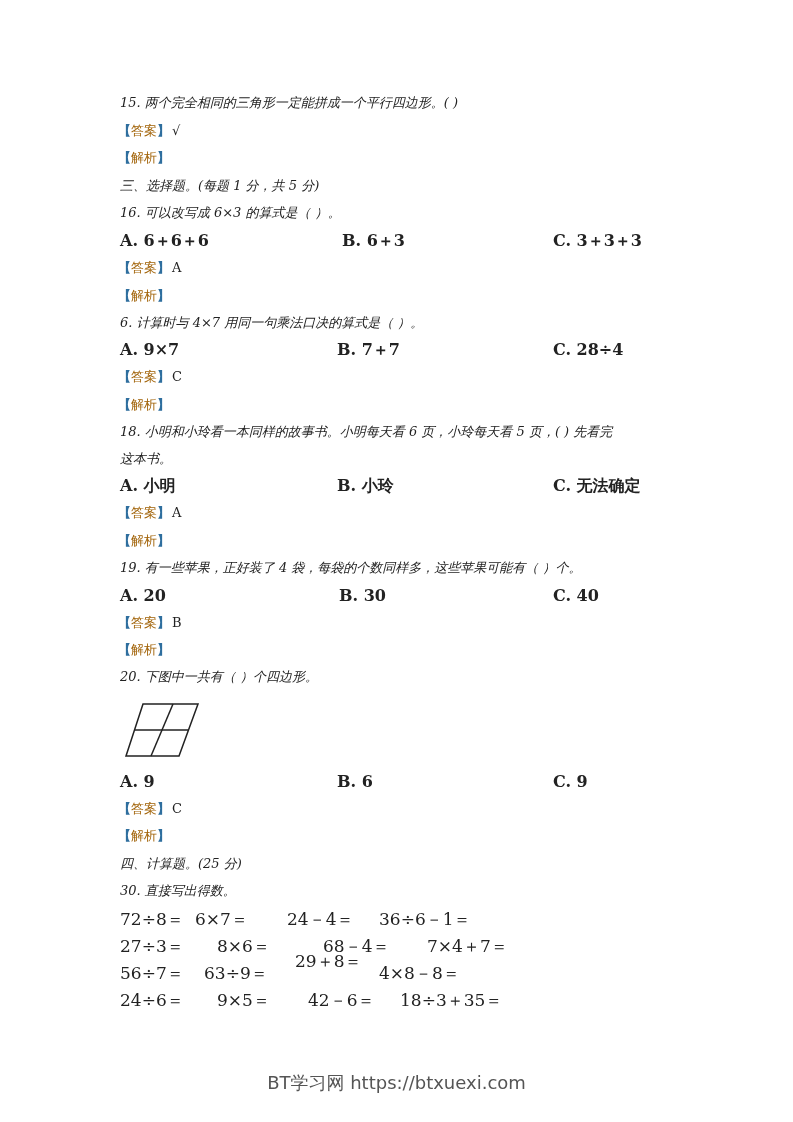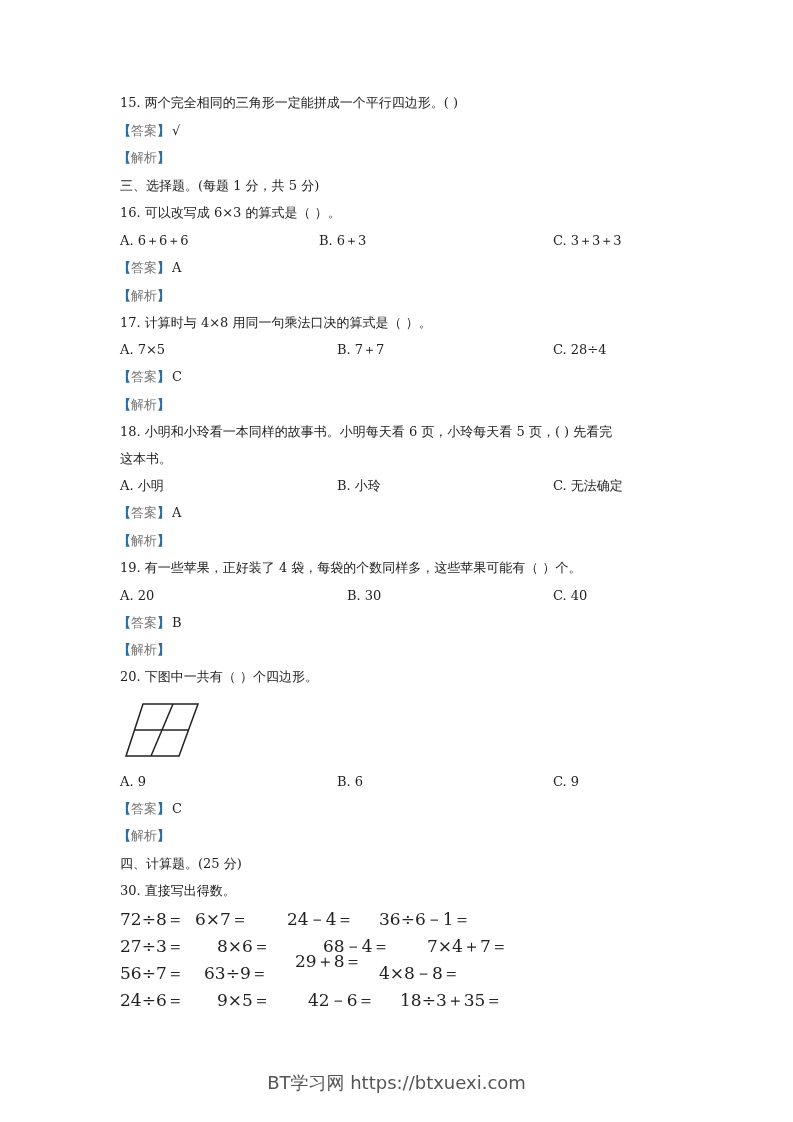--- a/index.html
+++ b/index.html
@@ -1,54 +1,54 @@
 <!DOCTYPE html>
 <html><head>
 <meta charset="utf-8">
 <style>
   html, body { margin: 0; padding: 0; background: #ffffff; }
   body { width: 793px; height: 1122px; position: relative; overflow: hidden;
          font-family: "DejaVu Serif", "Liberation Serif", serif; color: #222222; }
-  .line { position: absolute; left: 120px; font-size: 13px; line-height: 18px; white-space: nowrap; }
+  .line { position: absolute; left: 120px; font-size: 13px; line-height: 18px; white-space: nowrap; font-style: italic; }
   .tag { position: absolute; left: 118px; font-size: 13px; line-height: 18px; white-space: nowrap; }
   .br { color: #2e6e9e; font-weight: bold; }
-  .tg { color: #737373; }
+  .tg { color: #a16207; }
   .val { color: #222222; margin-left: 2px; }
-  .opt { position: absolute; font-size: 13px; line-height: 18px; white-space: nowrap; }
+  .opt { position: absolute; font-size: 16px; line-height: 18px; white-space: nowrap; font-weight: bold; }
   .calc { position: absolute; font-size: 17px; line-height: 18px; white-space: nowrap; }
   .footer { position: absolute; left: 0; width: 793px; top: 1071px; text-align: center;
             font-family: "DejaVu Sans", "Liberation Sans", sans-serif; font-size: 18px; color: #555555; }
   svg.fig { position: absolute; left: 122px; top: 700px; }
 </style>
 </head>
 <body>
 
 <div class="line" style="top:94px">15. 两个完全相同的三角形一定能拼成一个平行四边形。(          )</div>
 <div class="tag" style="top:122px">
   <span class="br">【</span><span class="tg">答案</span><span class="br">】</span><span class="val">√</span>
 </div>
 <div class="tag" style="top:149px">
   <span class="br">【</span><span class="tg">解析</span><span class="br">】</span>
 </div>
 
 <div class="line" style="top:177px">三、选择题。(每题 1 分，共 5 分)</div>
 
 <div class="line" style="top:204px">16. 可以改写成 6×3 的算式是（      ）。</div>
 <div class="opt" style="top:232px;left:120px">A. 6＋6＋6</div>
-<div class="opt" style="top:232px;left:319px">B. 6＋3</div>
+<div class="opt" style="top:232px;left:342px">B. 6＋3</div>
 <div class="opt" style="top:232px;left:553px">C. 3＋3＋3</div>
 <div class="tag" style="top:259px">
   <span class="br">【</span><span class="tg">答案</span><span class="br">】</span><span class="val">A</span>
 </div>
 <div class="tag" style="top:287px">
   <span class="br">【</span><span class="tg">解析</span><span class="br">】</span>
 </div>
 
-<div class="line" style="top:314px">17. 计算时与 4×8 用同一句乘法口决的算式是（      ）。</div>
-<div class="opt" style="top:341px;left:120px">A. 7×5</div>
+<div class="line" style="top:314px">6. 计算时与 4×7 用同一句乘法口决的算式是（      ）。</div>
+<div class="opt" style="top:341px;left:120px">A. 9×7</div>
 <div class="opt" style="top:341px;left:337px">B. 7＋7</div>
 <div class="opt" style="top:341px;left:553px">C. 28÷4</div>
 <div class="tag" style="top:368px">
   <span class="br">【</span><span class="tg">答案</span><span class="br">】</span><span class="val">C</span>
 </div>
 <div class="tag" style="top:396px">
   <span class="br">【</span><span class="tg">解析</span><span class="br">】</span>
 </div>
 
 <div class="line" style="top:423px">18. 小明和小玲看一本同样的故事书。小明每天看 6 页，小玲每天看 5 页，(      ) 先看完</div>
@@ -58,21 +58,21 @@
 <div class="opt" style="top:477px;left:553px">C. 无法确定</div>
 <div class="tag" style="top:504px">
   <span class="br">【</span><span class="tg">答案</span><span class="br">】</span><span class="val">A</span>
 </div>
 <div class="tag" style="top:532px">
   <span class="br">【</span><span class="tg">解析</span><span class="br">】</span>
 </div>
 
 <div class="line" style="top:559px">19. 有一些苹果，正好装了 4 袋，每袋的个数同样多，这些苹果可能有（      ）个。</div>
 <div class="opt" style="top:587px;left:120px">A. 20</div>
-<div class="opt" style="top:587px;left:347px">B. 30</div>
+<div class="opt" style="top:587px;left:339px">B. 30</div>
 <div class="opt" style="top:587px;left:553px">C. 40</div>
 <div class="tag" style="top:614px">
   <span class="br">【</span><span class="tg">答案</span><span class="br">】</span><span class="val">B</span>
 </div>
 <div class="tag" style="top:641px">
   <span class="br">【</span><span class="tg">解析</span><span class="br">】</span>
 </div>
 
 <div class="line" style="top:668px">20. 下图中一共有（      ）个四边形。</div>
 <svg class="fig" width="82" height="62" viewBox="0 0 82 62">

